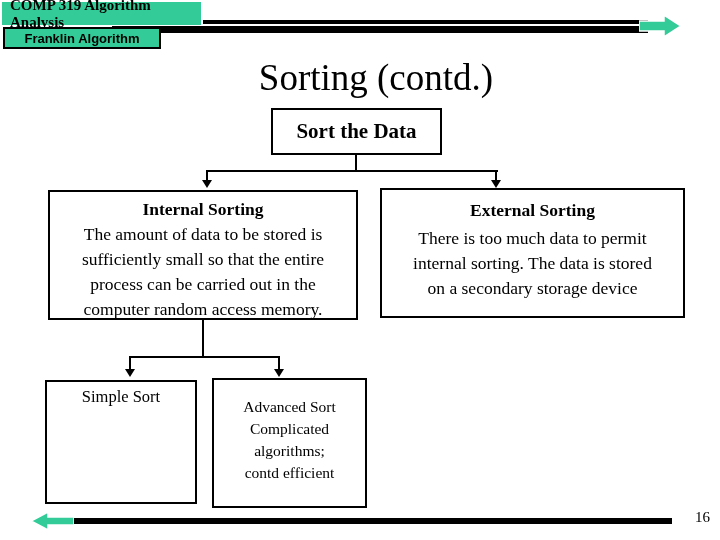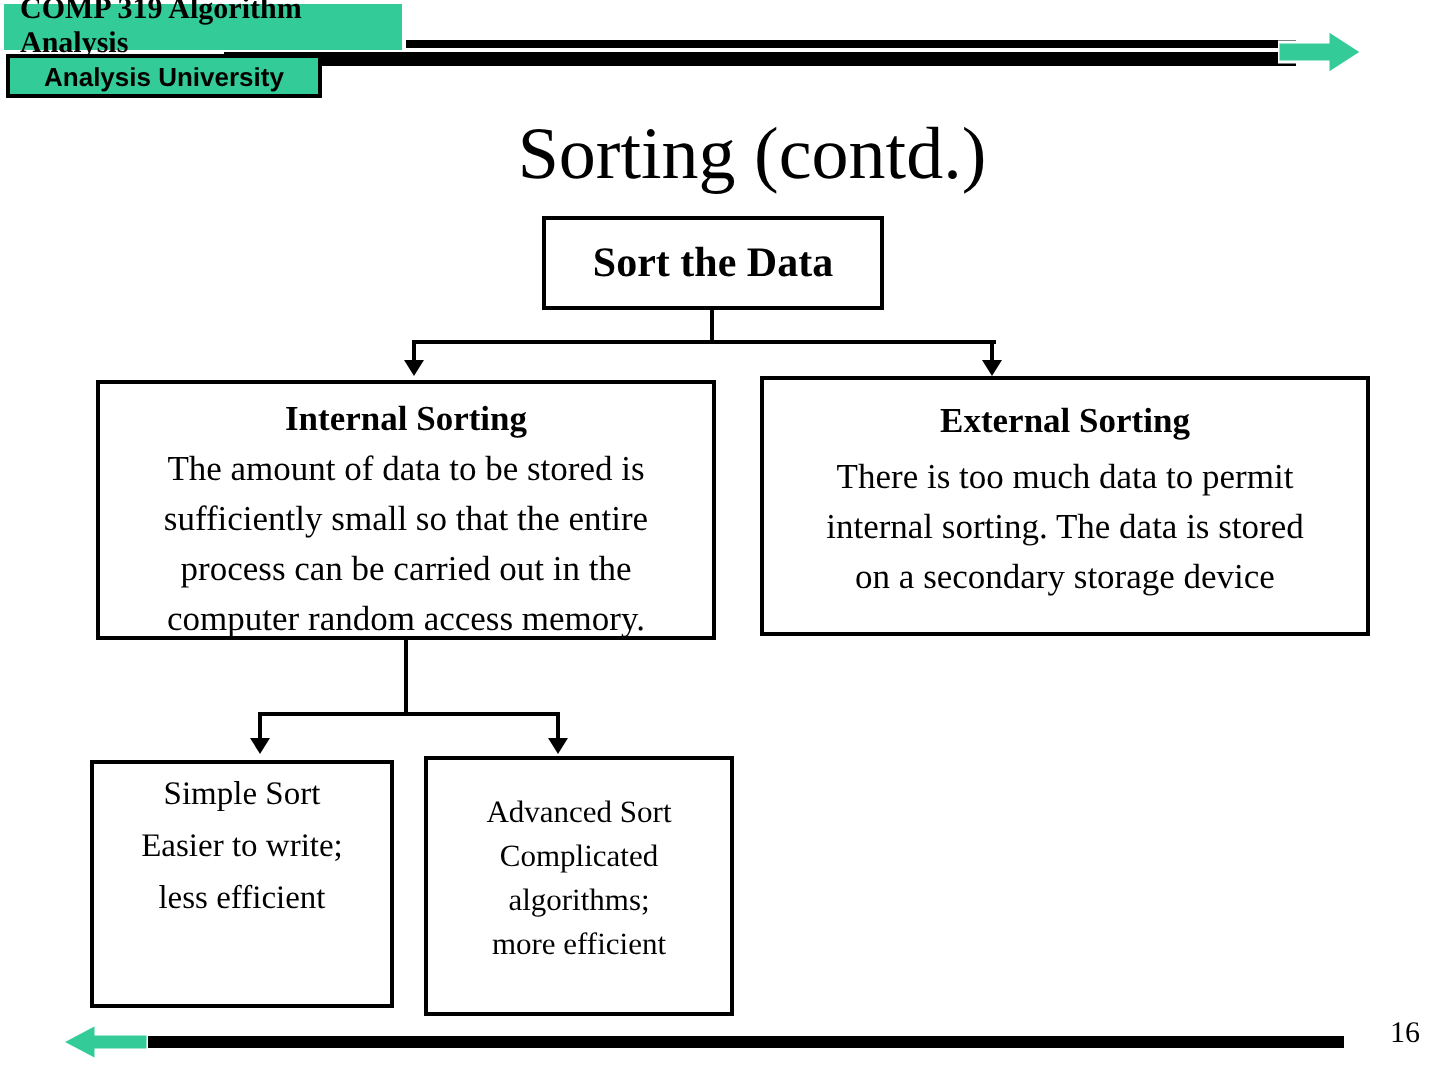--- a/index.html
+++ b/index.html
@@ -98,21 +98,21 @@
 
   <svg class="nav-arrow nav-arrow-right" width="44" height="26" viewBox="0 0 44 26">
     <polygon points="0,8 25,8 25,2 42,13 25,24 25,18 0,18" style="fill:var(--accent-green)" stroke="#ffffff" stroke-width="1.5"></polygon>
   </svg>
 
   <div class="course-box">
     <span>COMP 319 Algorithm Analysis</span>
   </div>
 
   <div class="franklin-box">
-    <span>Analysis University</span>
+    <span>Franklin Algorithm</span>
   </div>
 
   <h1 class="slide-title">Sorting (contd.)</h1>
 
   <div class="line ln-root-v"></div>
   <div class="line ln-h1"></div>
   <div class="line ln-d1"></div>
   <div class="line ln-d2"></div>
   <div class="arrowhead ah1"></div>
   <div class="arrowhead ah2"></div>
@@ -138,29 +138,27 @@
   <div class="fbox internal-box">
     <div class="fbox-title">Internal Sorting</div>
     <div class="fbox-body">The amount of data to be stored is
 sufficiently small so that the entire
 process  can be carried out in the
 computer random access memory.</div>
   </div>
 
   <div class="fbox simple-box">
     <div>Simple Sort</div>
-    <div class="fbox-body">Easier to write;
-less efficient</div>
   </div>
 
   <div class="fbox advanced-box">
     <div>Advanced Sort</div>
     <div class="fbox-body">Complicated
 algorithms;
-more efficient</div>
+contd efficient</div>
   </div>
 
   <div class="bar bottom-bar"></div>
 
   <svg class="nav-arrow nav-arrow-left" width="44" height="22" viewBox="0 0 44 22">
     <polygon points="44,7 18,7 18,2 1,11 18,20 18,15 44,15" style="fill:var(--accent-green)" stroke="#ffffff" stroke-width="1.5"></polygon>
   </svg>
 
   <div class="page-number">16</div>
 

